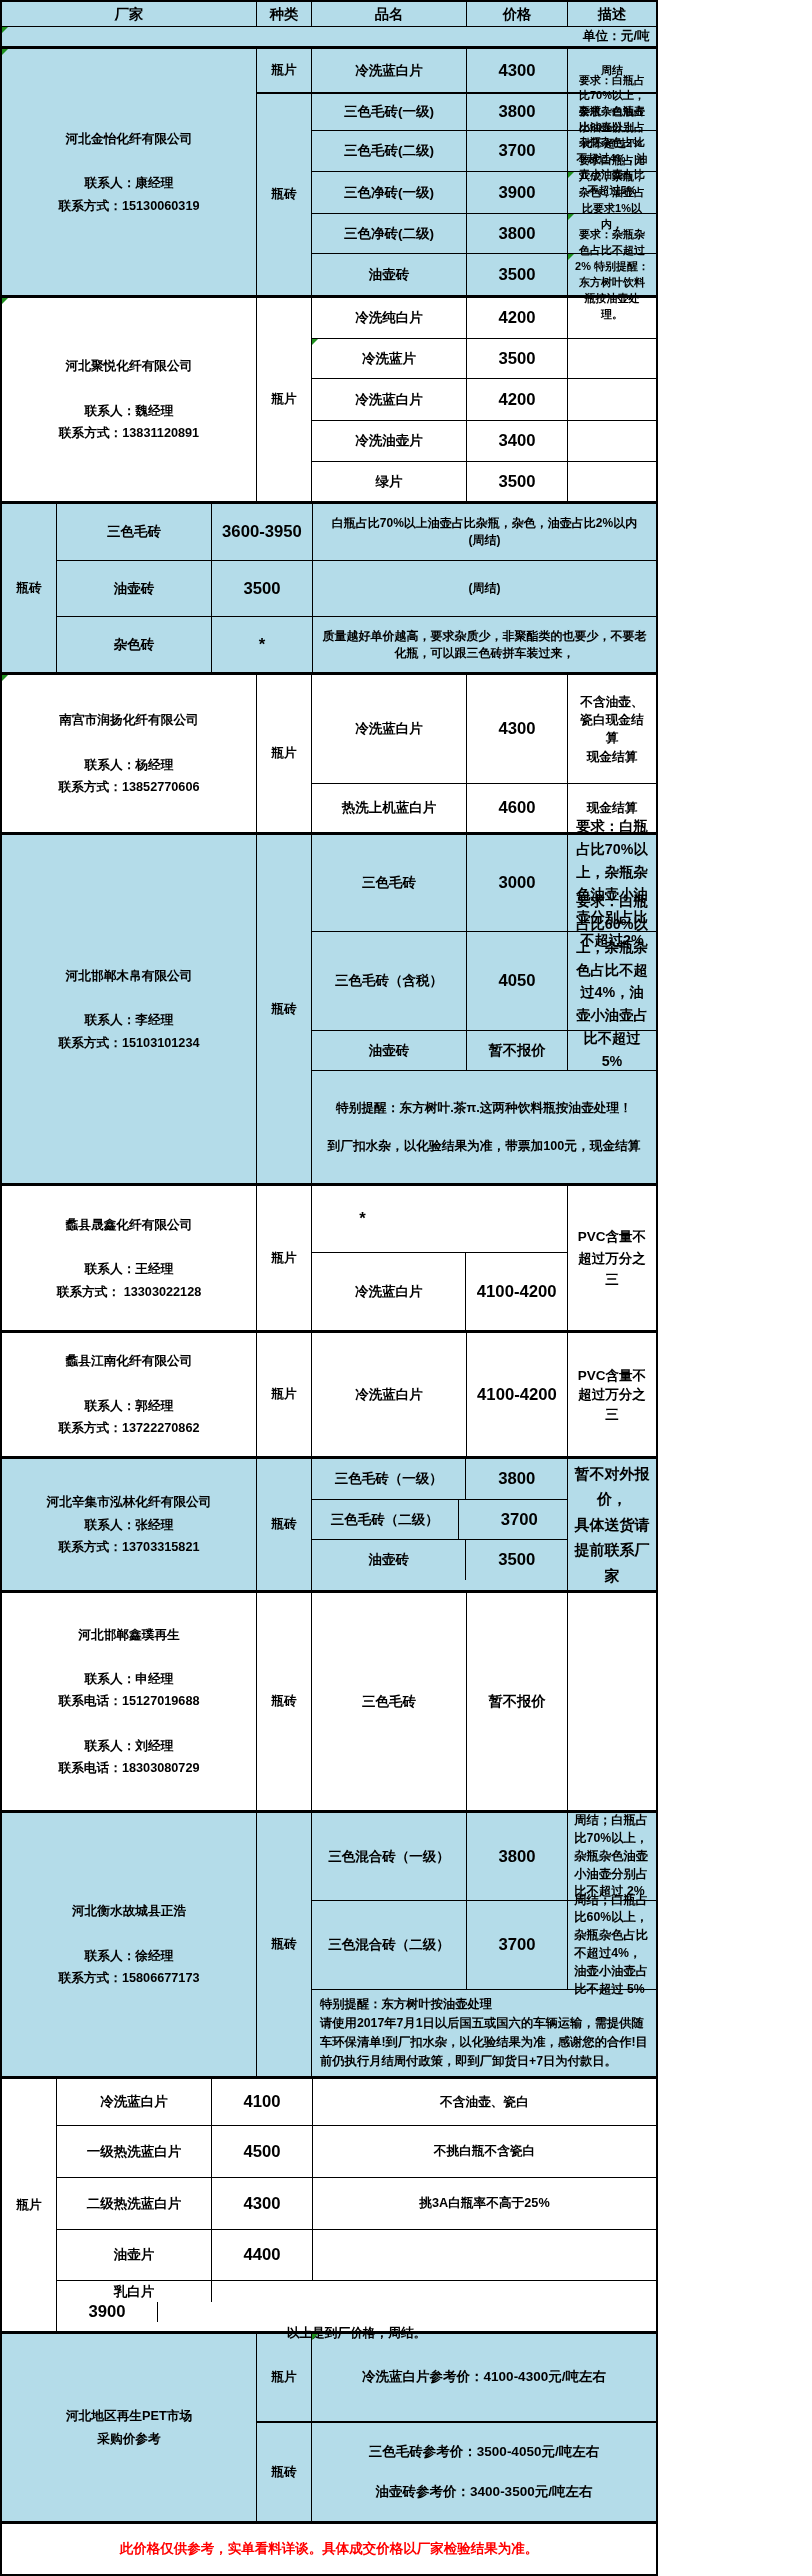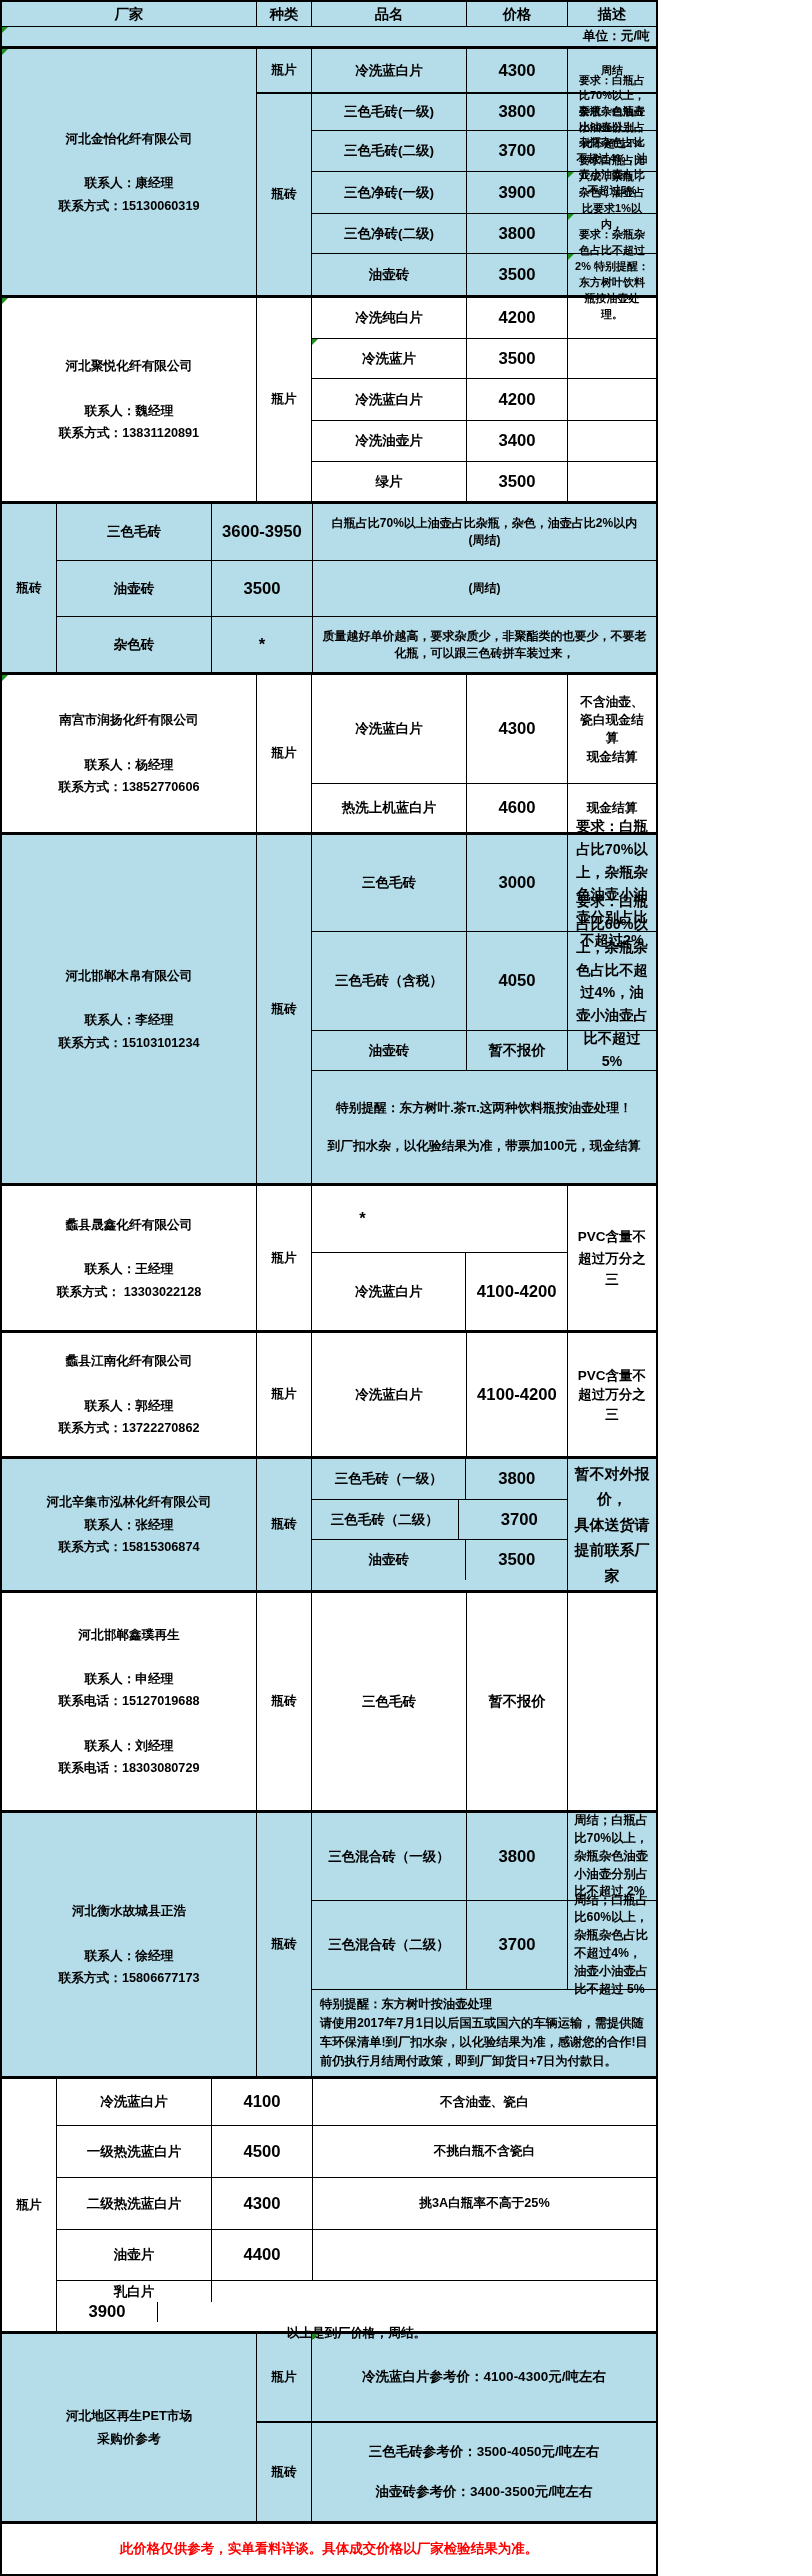--- a/index.html
+++ b/index.html
@@ -306,21 +306,21 @@
                 <div class="price">4100-4200</div>
                 <div class="desc">PVC含量不超过万分之三</div>
               </div>
             </div>
           </div>
         </div>
       </div>
       <div class="sec blue s7">
         <div class="company">河北辛集市泓林化纤有限公司
 联系人：张经理
-联系方式：15815306874</div>
+联系方式：13703315821</div>
         <div class="right">
           <div class="group">
             <div class="type-cell">瓶砖</div>
             <div class="gcontent shared">
               <div class="rows-col">
                 <div class="row" style="height: 40px;">
                   <div class="name">三色毛砖（一级）</div>
                   <div class="price">3800</div>
                 </div>
                 <div class="row" style="height: 40px; gap: 13px;">

